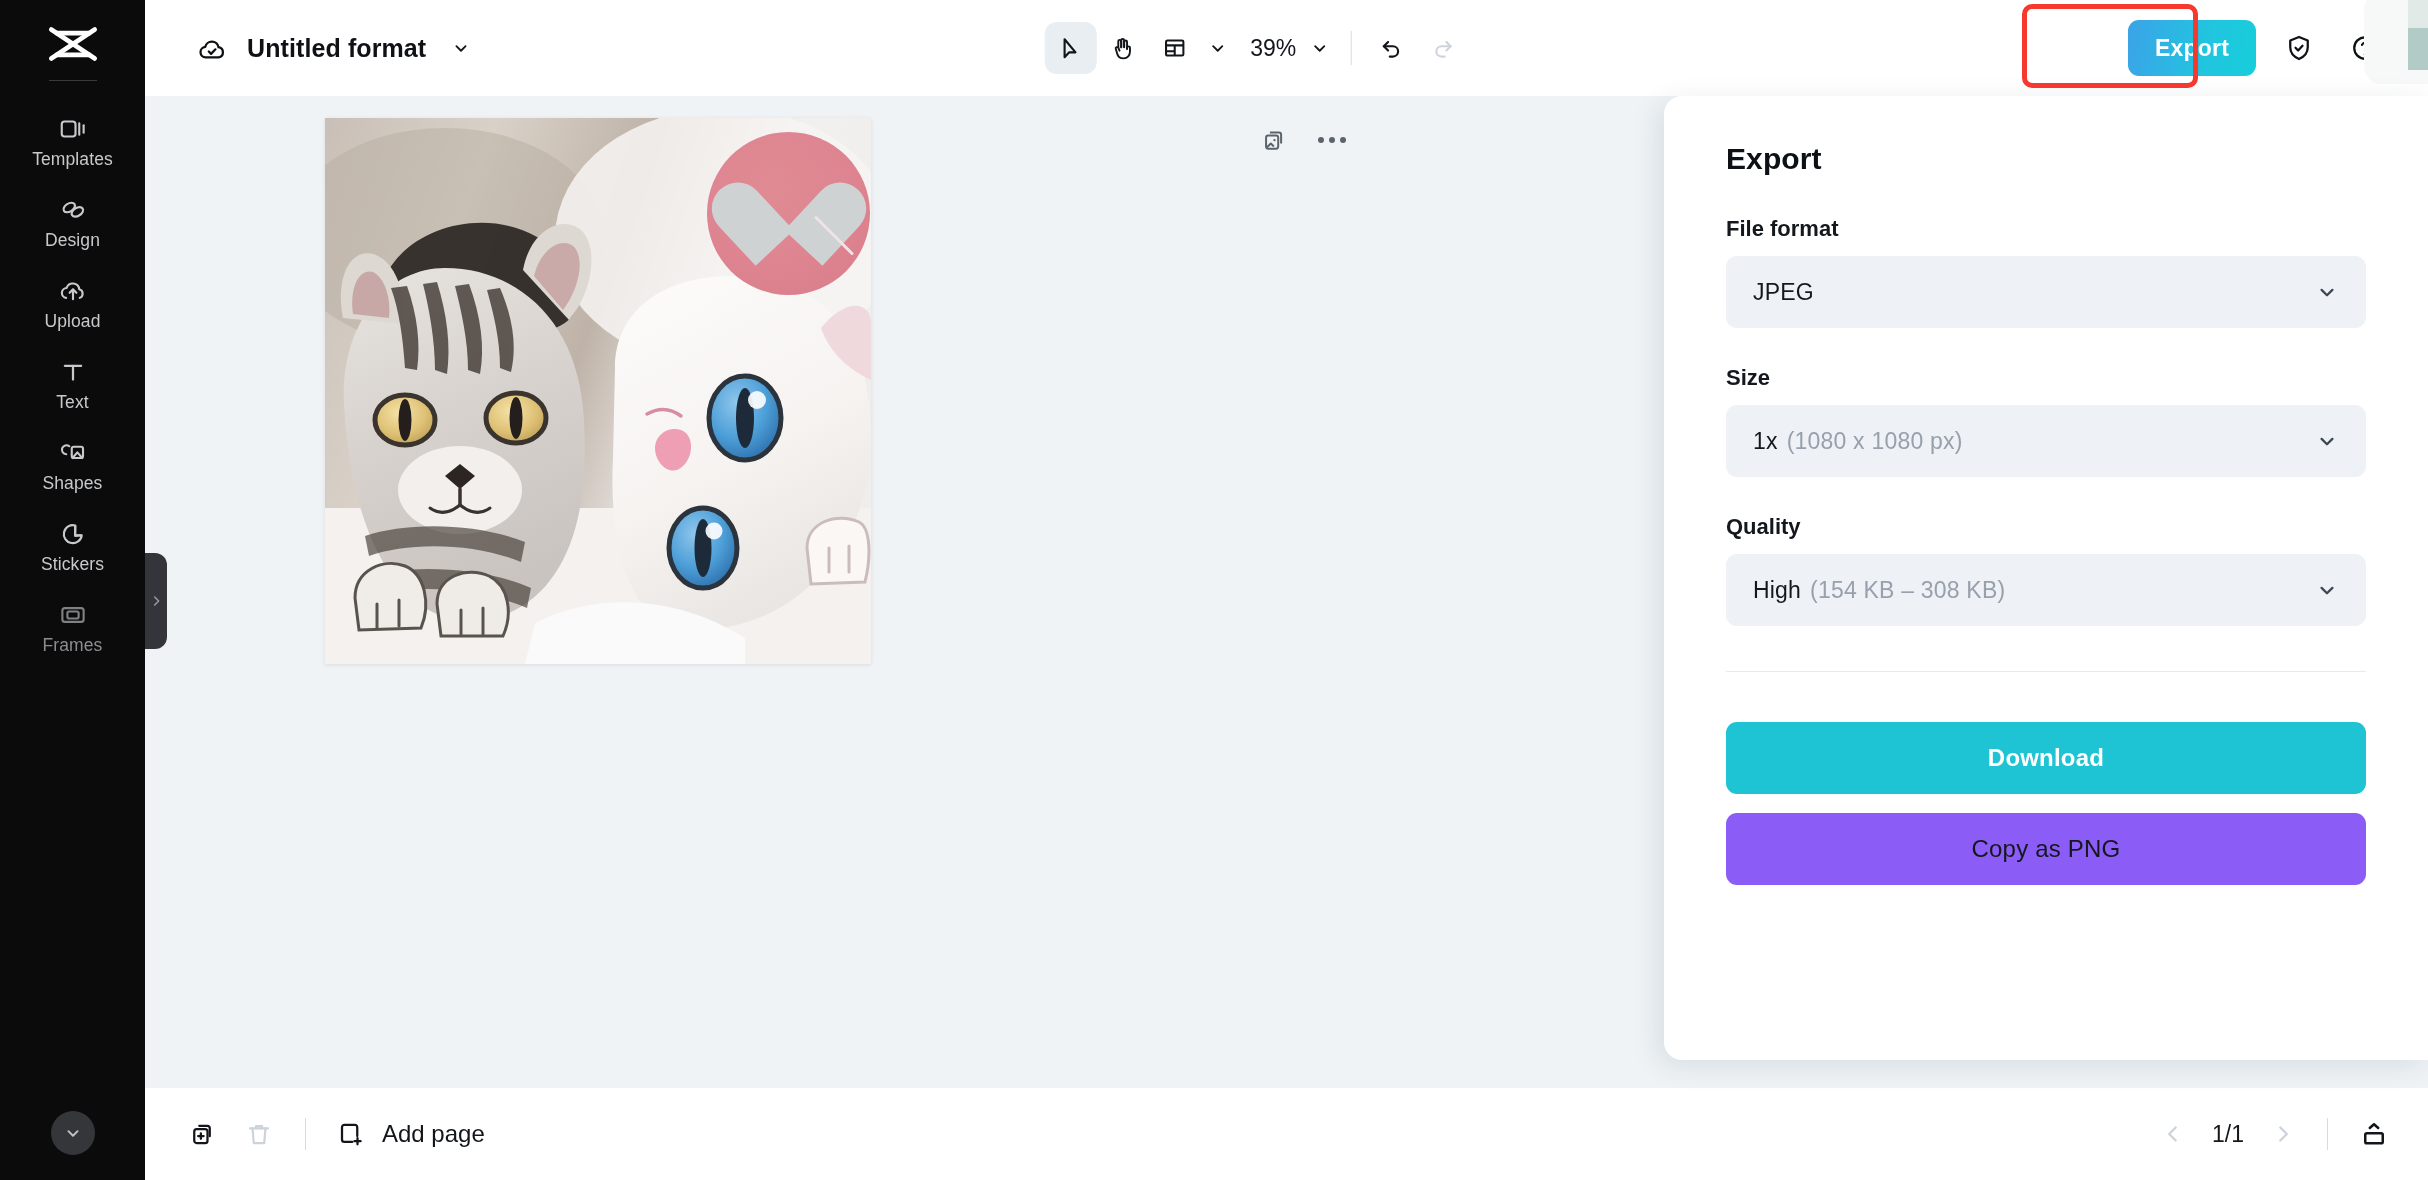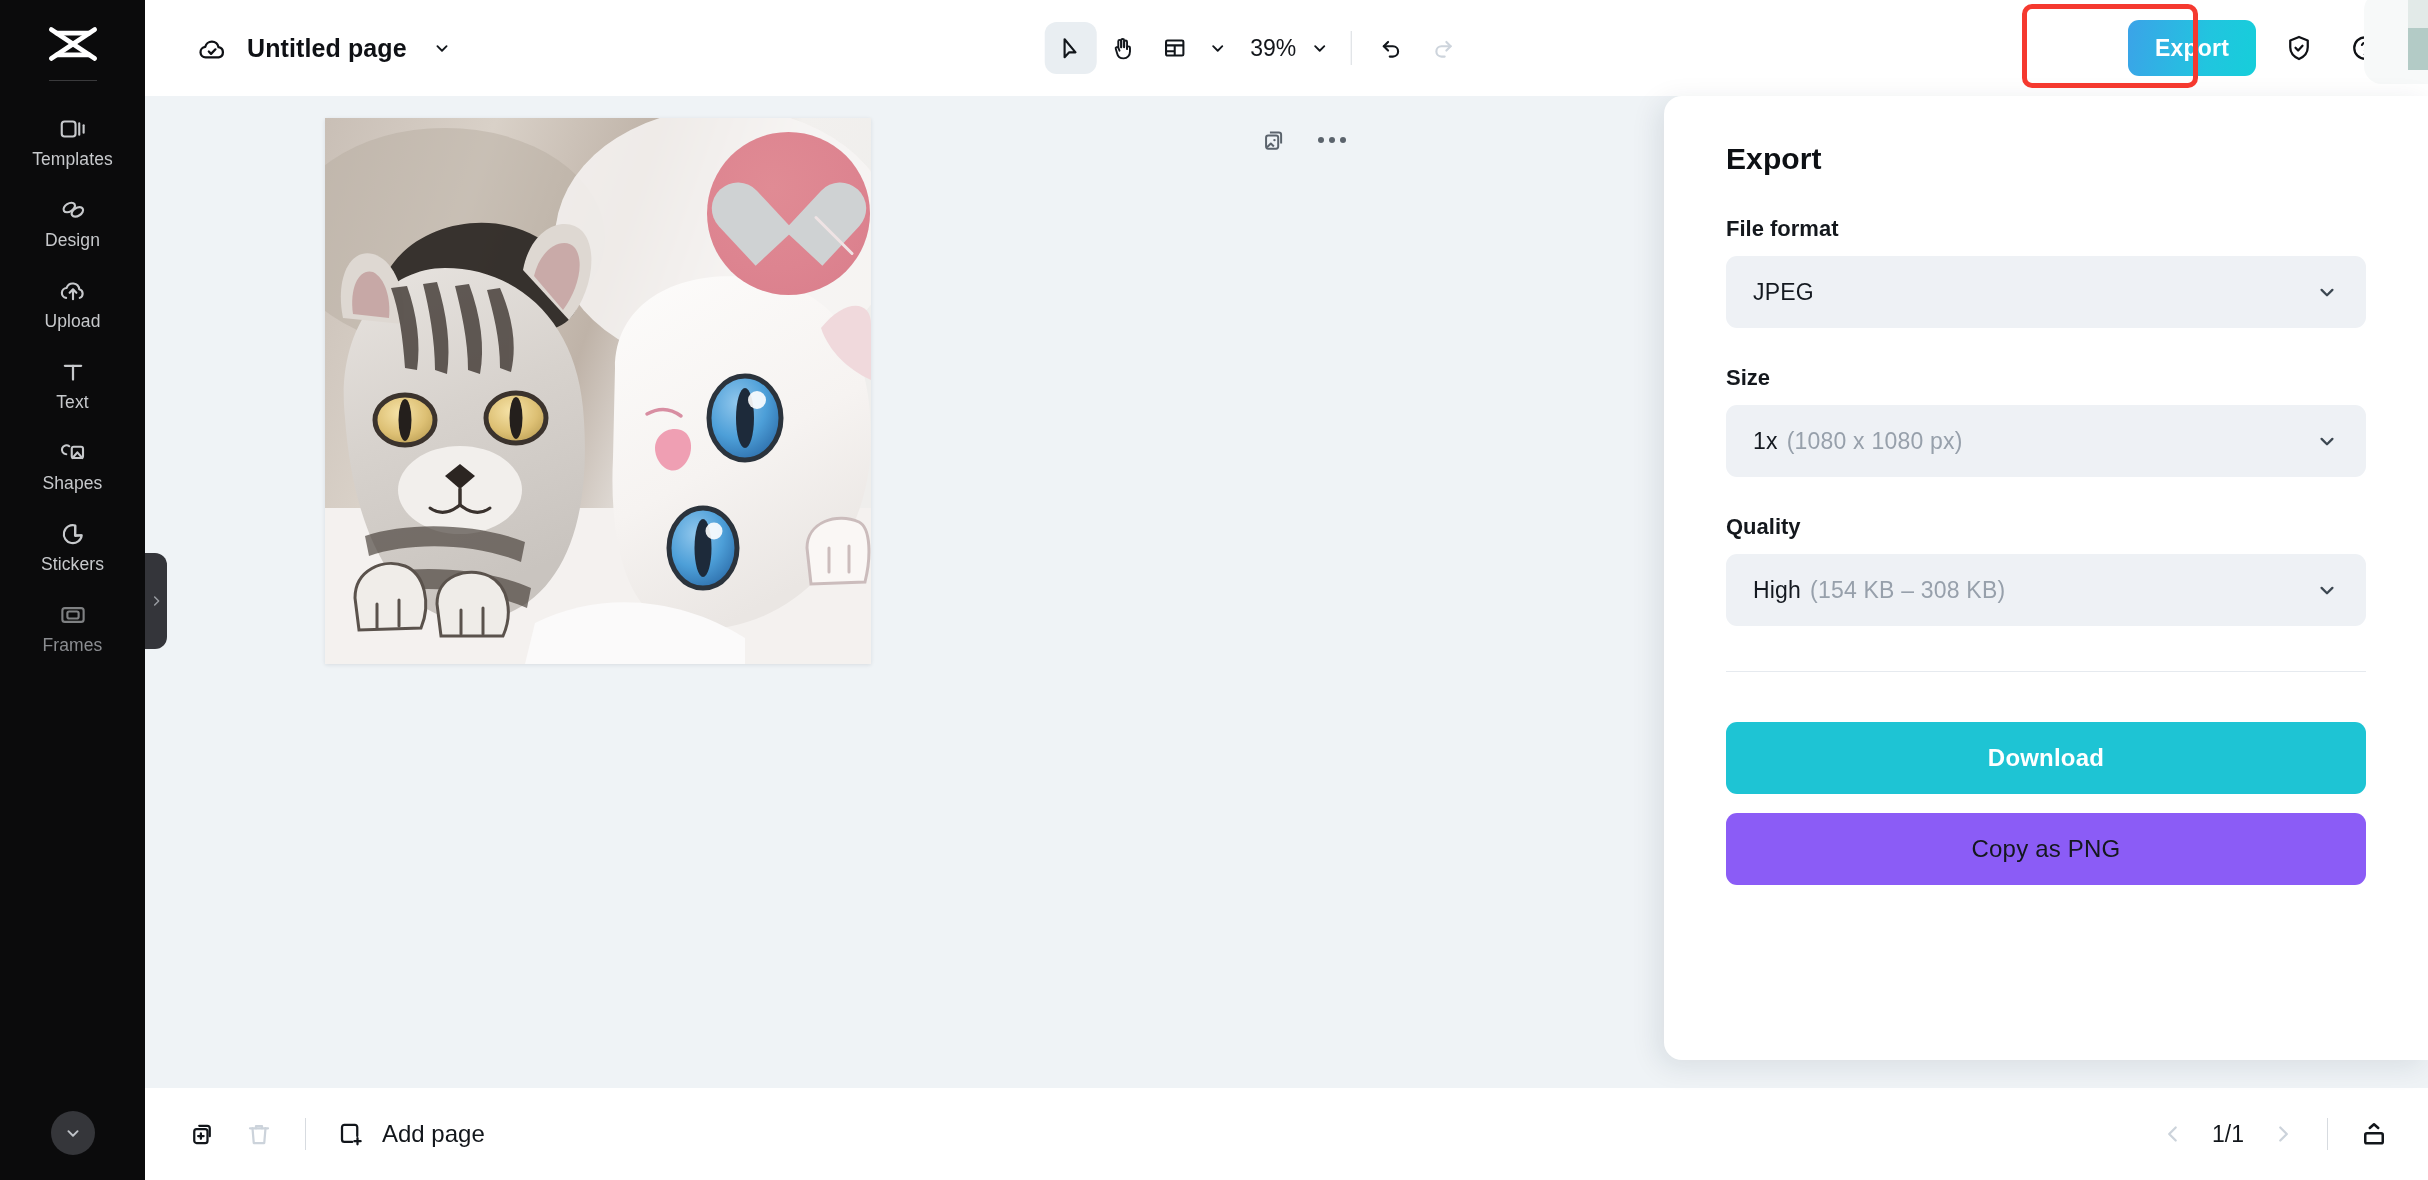--- a/index.html
+++ b/index.html
@@ -313,21 +313,21 @@
   </div>
 
   <div class="topbar">
     <div class="tb-left">
       <span class="cloud-icon">
         <svg viewBox="0 0 24 24" width="32" height="32" fill="none" stroke="#0f1115" stroke-width="1.7" stroke-linecap="round" stroke-linejoin="round">
           <path d="M7.2 19a3.9 3.9 0 0 1-.3-7.78A5.1 5.1 0 0 1 16.9 11.4a3.85 3.85 0 0 1 .1 7.6z"></path>
           <path d="M9.6 14.6l1.7 1.8 3.3-3.4"></path>
         </svg>
       </span>
-      <span class="doc-title">Untitled page</span>
+      <span class="doc-title">Untitled format</span>
       <span class="title-chev">
         <svg viewBox="0 0 24 24" width="22" height="22" fill="none" stroke="#12161b" stroke-width="2" stroke-linecap="round" stroke-linejoin="round">
           <path d="M7 10l5 5 5-5"></path>
         </svg>
       </span>
     </div>
 
     <div class="tb-center">
       <button class="tool-btn active">
         <svg viewBox="0 0 24 24" width="27" height="27" fill="none" stroke="#12161b" stroke-width="1.9" stroke-linejoin="round">

